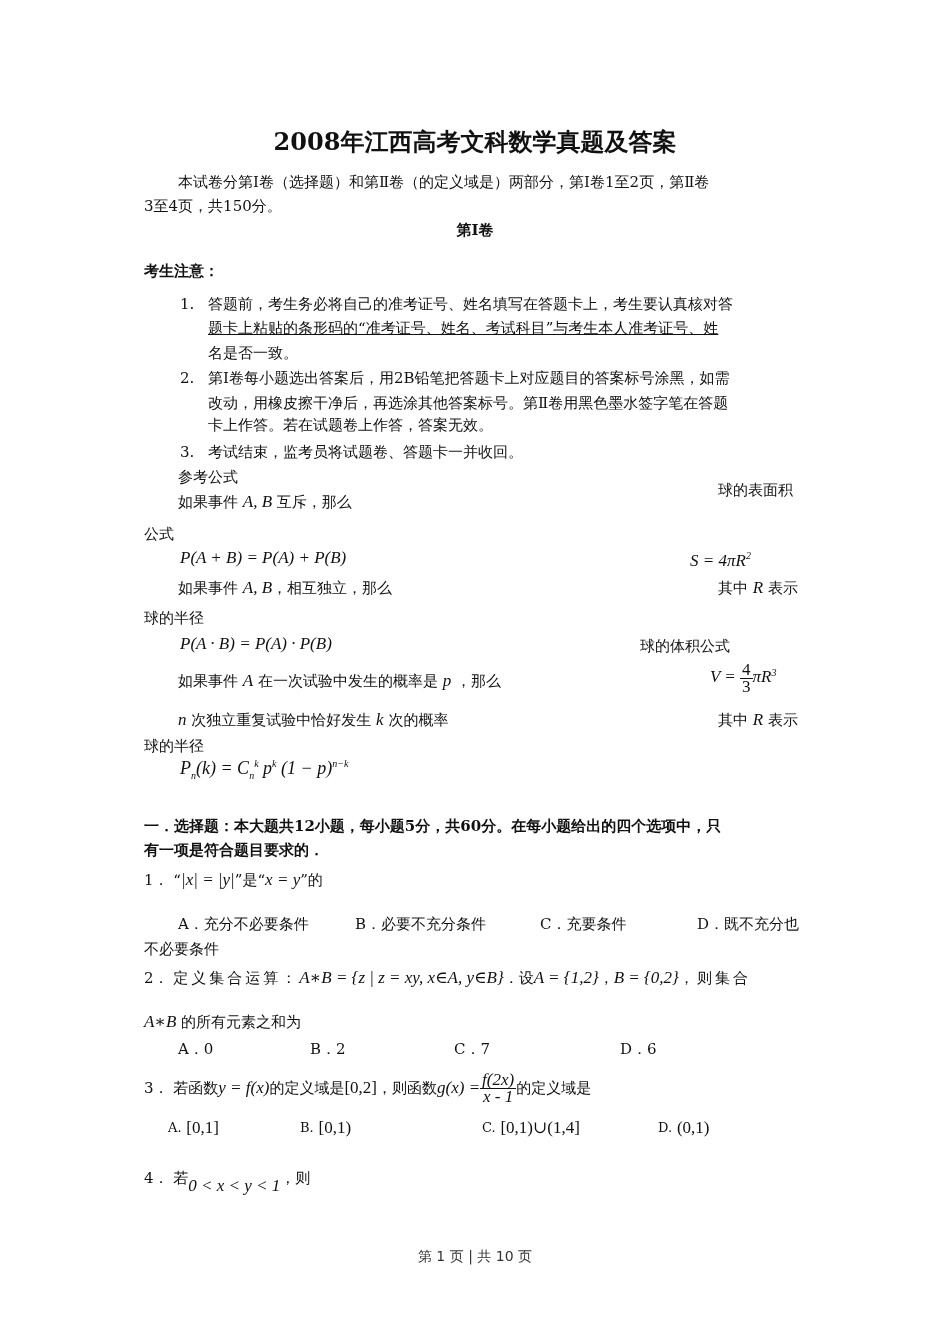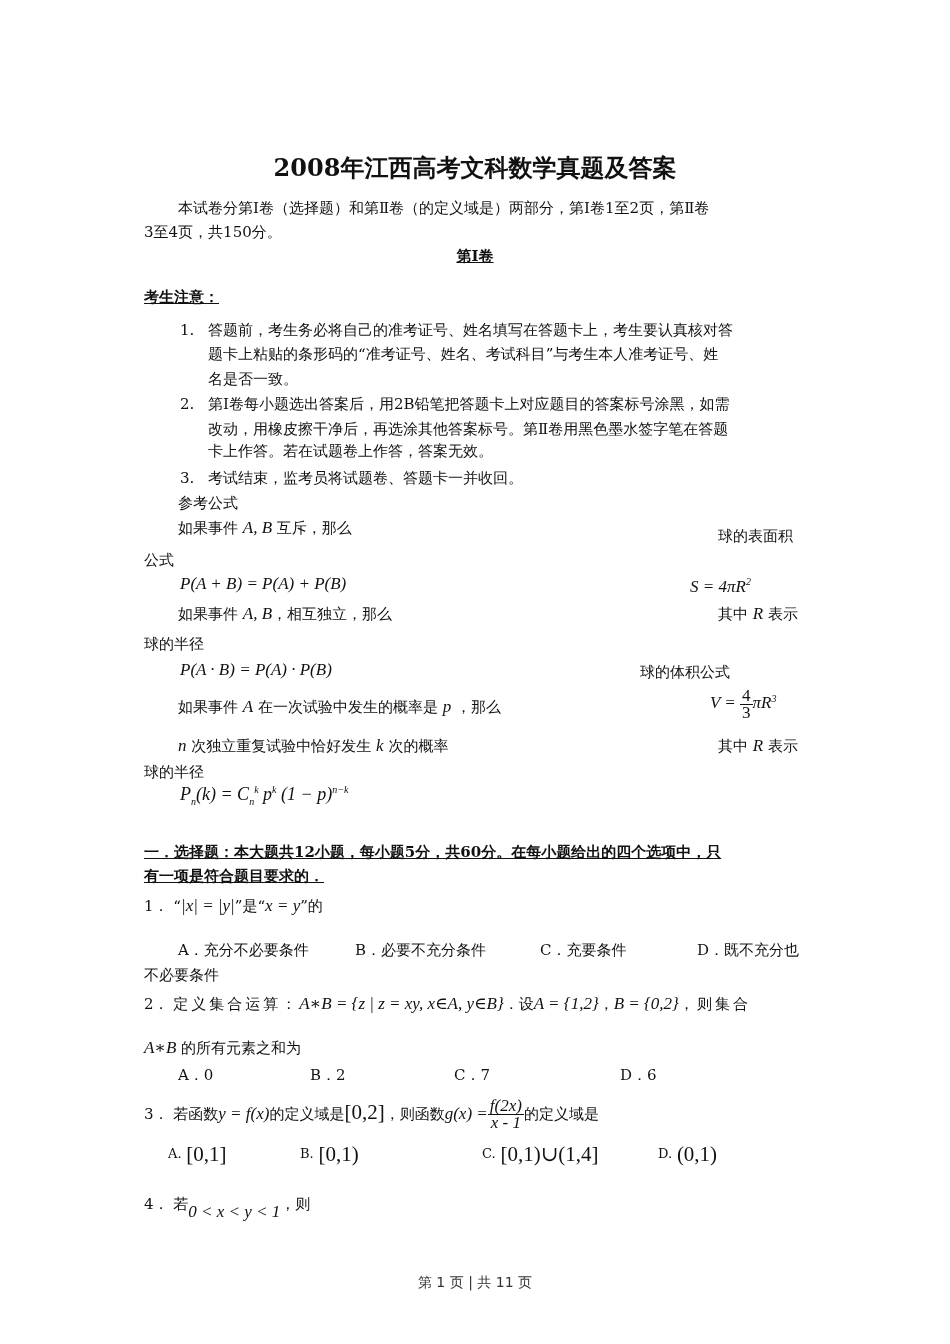--- a/index.html
+++ b/index.html
@@ -1,62 +1,62 @@
 <!DOCTYPE html>
 <html><head>
   <meta charset="utf-8">
   <style>
     html, body { margin: 0; padding: 0; background: #ffffff; }
     body { width: 950px; height: 1344px; position: relative; overflow: hidden;
       font-family: "DejaVu Serif", "Liberation Serif", serif; color: #111; font-size: 15px; }
-    .abs { position: absolute; white-space: nowrap; margin-top: 26px; }
+    .abs { position: absolute; white-space: nowrap; }
     .title { left: 0; width: 950px; top: 126px; text-align: center; font-size: 24px; font-weight: bold; }
     .p { font-size: 15px; line-height: 24px; }
-    .bold { font-weight: bold; text-decoration: underline; }
+    .bold { font-weight: bold; }
     .math { font-family: "Liberation Serif", "DejaVu Serif", serif; font-style: italic; font-size: 17px; }
-    .mathu { font-family: "Liberation Serif", "DejaVu Serif", serif; font-size: 21px; }
+    .mathu { font-family: "Liberation Serif", "DejaVu Serif", serif; font-size: 17px; }
     sup, sub { font-size: 10px; }
     .frac { display: inline-block; vertical-align: middle; text-align: center; font-style: normal; }
     .frac span { display: block; line-height: 16px; }
     .frac .num { border-bottom: 1px solid #111; padding: 0 2px; }
     .footer { left: 0; width: 950px; top: 1248px; text-align: center; font-size: 14px; color: #333; font-family: "DejaVu Sans", sans-serif; }
   </style>
 </head>
 <body>
 
 <div class="abs title">2008年江西高考文科数学真题及答案</div>
 
 <div class="abs p" style="left:178px;top:170px;">本试卷分第Ⅰ卷（选择题）和第Ⅱ卷（的定义域是）两部分，第Ⅰ卷1至2页，第Ⅱ卷</div>
 <div class="abs p" style="left:144px;top:194px;">3至4页，共150分。</div>
 
 <div class="abs p bold" style="left:0;width:950px;text-align:center;top:218px;">第Ⅰ卷</div>
 
 <div class="abs p bold" style="left:144px;top:259px;">考生注意：</div>
 
 <div class="abs p" style="left:180px;top:292px;">1.</div>
 <div class="abs p" style="left:208px;top:292px;">答题前，考生务必将自己的准考证号、姓名填写在答题卡上，考生要认真核对答</div>
-<div class="abs p" style="left:208px;top:316px;">题卡上粘贴的条形码的“准考证号、姓名、考试科目”与考生本人准考证号、姓</div>
+<div class="abs p" style="left:208px;top:316px;text-decoration:underline;">题卡上粘贴的条形码的“准考证号、姓名、考试科目”与考生本人准考证号、姓</div>
 <div class="abs p" style="left:208px;top:341px;">名是否一致。</div>
 
 <div class="abs p" style="left:180px;top:366px;">2.</div>
 <div class="abs p" style="left:208px;top:366px;">第Ⅰ卷每小题选出答案后，用2B铅笔把答题卡上对应题目的答案标号涂黑，如需</div>
 <div class="abs p" style="left:208px;top:391px;">改动，用橡皮擦干净后，再选涂其他答案标号。第Ⅱ卷用黑色墨水签字笔在答题</div>
 <div class="abs p" style="left:208px;top:415px;font-family:Liberation Mono, monospace;">卡上作答。若在试题卷上作答，答案无效。</div>
 
 <div class="abs p" style="left:180px;top:440px;">3.</div>
 <div class="abs p" style="left:208px;top:440px;">考试结束，监考员将试题卷、答题卡一并收回。</div>
 
 <div class="abs p" style="left:178px;top:465px;">参考公式</div>
 
 <div class="abs p" style="left:178px;top:490px;">
   <span>如果事件</span>
   <span class="math">A, B</span>
   <span>互斥，那么</span>
 </div>
-<div class="abs p" style="left:718px;top:498px;">球的表面积</div>
+<div class="abs p" style="left:718px;top:478px;">球的表面积</div>
 <div class="abs p" style="left:144px;top:522px;">公式</div>
 
 <div class="abs math" style="left:180px;top:548px;">P(A + B) = P(A) + P(B)</div>
 <div class="abs math" style="left:690px;top:550px;"><span>S = 4πR</span><sup>2</sup></div>
 
 <div class="abs p" style="left:178px;top:576px;">
   <span>如果事件</span>
   <span class="math">A, B</span><span>，相互独立，那么</span>
 </div>
 <div class="abs p" style="left:718px;top:576px;">
@@ -129,13 +129,13 @@
 <div class="abs p" style="left:168px;top:1116px;"><span style="font-size:13px;vertical-align:top;">A.</span> <span class="mathu">[0,1]</span></div>
 <div class="abs p" style="left:300px;top:1116px;"><span style="font-size:13px;vertical-align:top;">B.</span> <span class="mathu">[0,1)</span></div>
 <div class="abs p" style="left:482px;top:1116px;"><span style="font-size:13px;vertical-align:top;">C.</span> <span class="mathu">[0,1)∪(1,4]</span></div>
 <div class="abs p" style="left:658px;top:1116px;"><span style="font-size:13px;vertical-align:top;">D.</span> <span class="mathu">(0,1)</span></div>
 
 <div class="abs p" style="left:144px;top:1166px;">
   <span>4．</span>
   <span>若</span><span class="math" style="vertical-align:-8px;">0 &lt; x &lt; y &lt; 1</span><span>，则</span>
 </div>
 
-<div class="abs footer">第 1 页 | 共 11 页</div>
+<div class="abs footer">第 1 页 | 共 10 页</div>
 
 </body></html>

